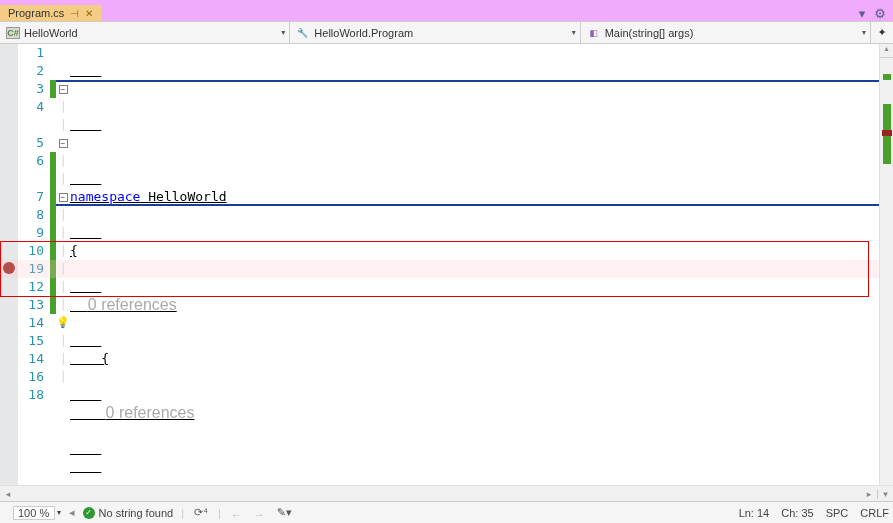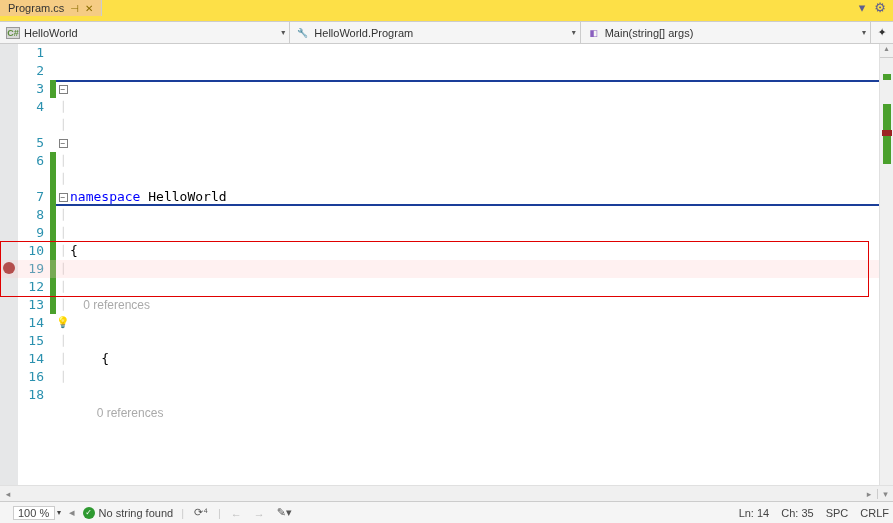--- a/index.html
+++ b/index.html
@@ -1,40 +1,40 @@
 <!DOCTYPE html>
 <html><head>
 <meta charset="utf-8">
 <style>
 * { margin: 0; padding: 0; box-sizing: border-box; }
 body { font-family: 'Segoe UI', Tahoma, sans-serif; font-size: 12px; background: #fff; width: 893px; height: 523px; overflow: hidden; display: flex; flex-direction: column; }
-.tab-bar { background: #fde047; height: 22px; display: flex; align-items: flex-start; border-bottom: 1px solid #ccc; }
+.tab-bar { background: #f0abfc; height: 22px; display: flex; align-items: flex-end; border-bottom: 1px solid #ccc; }
 .tab { background: #f5cc84; padding: 2px 8px; display: flex; align-items: center; gap: 6px; font-size: 11px; color: #333; border-right: 1px solid #ccc; }
 .tab-pin { color: #8a6d00; font-size: 10px; cursor: pointer; }
 .tab-close { color: #8a6d00; font-size: 10px; cursor: pointer; }
 .tab-bar-right { margin-left: auto; display: flex; align-items: center; gap: 3px; padding-right: 4px; }
 .tab-bar-right span { color: #5e5e8e; cursor: pointer; padding: 0 3px; font-size: 13px; }
 .nav-bar { height: 22px; display: flex; border-bottom: 1px solid #ccc; background: #f5f5f5; }
 .nav-item { flex: 1; display: flex; align-items: center; padding: 0 6px; border-right: 1px solid #ccc; gap: 4px; font-size: 11px; color: #333; cursor: pointer; position: relative; }
 .nav-item:last-child { flex: 0 0 22px; justify-content: center; border-right: none; }
 .nav-icon { width: 14px; height: 12px; display: inline-flex; align-items: center; justify-content: center; font-size: 9px; }
 .nav-dropdown { position: absolute; right: 4px; color: #555; font-size: 8px; }
 .editor-area { flex: 1; display: flex; overflow: hidden; position: relative; }
 .gutter-bp { width: 18px; background: #e6e7e8; flex-shrink: 0; }
 .bp-dot { width: 12px; height: 12px; border-radius: 50%; background: #9b2423; margin: 2px auto 0; }
 .line-numbers { width: 32px; text-align: right; padding-right: 6px; color: #2b91af; font-family: Consolas, monospace; font-size: 13px; line-height: 18px; flex-shrink: 0; user-select: none; }
 .change-bar { width: 6px; flex-shrink: 0; }
 .cb-green { background: #4aa02c; height: 18px; }
 .fold-col { width: 14px; flex-shrink: 0; font-family: Consolas, monospace; font-size: 10px; color: #808080; line-height: 18px; text-align: center; }
 .fold-box { display: inline-block; width: 9px; height: 9px; border: 1px solid #808080; line-height: 7px; font-size: 8px; color: #555; background: #fff; cursor: pointer; }
 .fold-line { color: #ccc; }
 .bulb { color: #d4a017; font-size: 11px; }
-.code { flex: 1; font-family: Consolas, monospace; font-size: 13px; line-height: 18px; white-space: pre; overflow: hidden; position: relative; }
+.code { flex: 1; font-family: Consolas, monospace; font-size: 13px; line-height: 18px; white-space: pre; overflow: hidden; position: relative; text-decoration: underline; }
 .code-line { height: 18px; position: relative; }
-.ref-line { height: 18px; font-size: 12px; color: #aaa; font-family: 'Segoe UI', sans-serif; padding-left: 0; }
+.ref-line { height: 18px; font-size: 16px; color: #aaa; font-family: 'Segoe UI', sans-serif; padding-left: 0; }
 .kw { color: #0000ff; }
 .type { color: #2b91af; }
 .id { color: #000; }
 .red-box { position: absolute; border: 1px solid #e00000; pointer-events: none; }
 .pink-bg { position: absolute; background: rgba(255,200,200,0.25); pointer-events: none; }
 .blue-line { position: absolute; height: 2px; background: #1a3e99; pointer-events: none; }
 .overview { width: 14px; background: #f0f0f0; border-left: 1px solid #e0e0e0; flex-shrink: 0; position: relative; }
 .ov-mark { position: absolute; width: 8px; height: 6px; left: 3px; }
 .status-bar { height: 22px; border-top: 1px solid #ccc; background: #f5f5f5; display: flex; align-items: center; font-size: 11px; color: #444; padding: 0 4px; gap: 8px; }
 .zoom { display: flex; align-items: center; gap: 2px; padding-left: 9px; }

